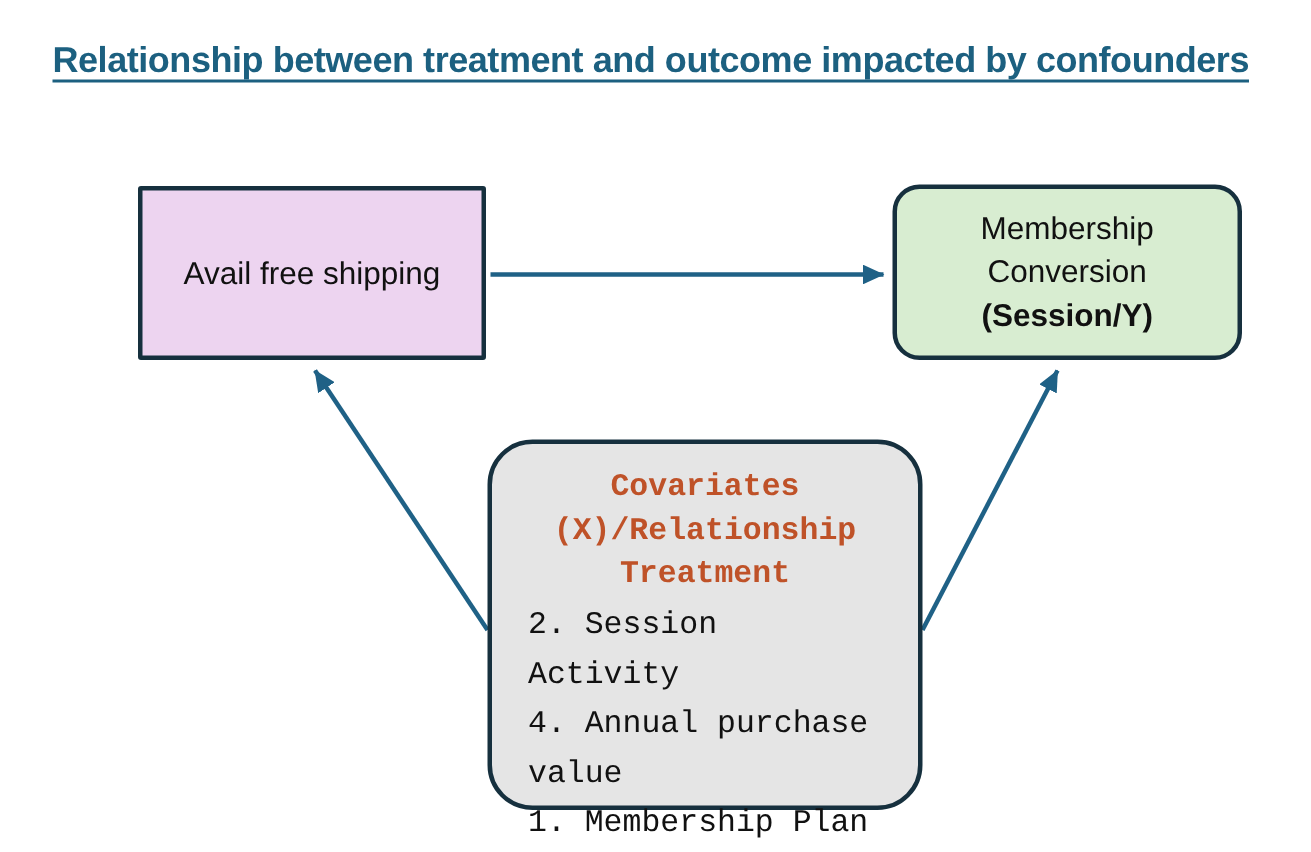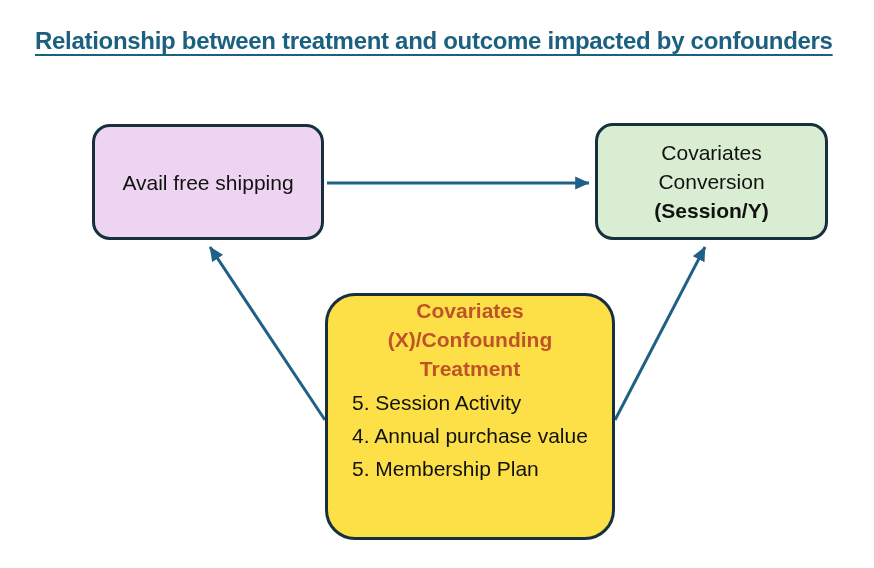--- a/index.html
+++ b/index.html
@@ -48,41 +48,43 @@
     color: #111111;
     font-size: 21px;
     line-height: 29px;
   }
   .node-treatment {
     left: 92px;
     top: 124px;
     width: 232px;
     height: 116px;
     background: #edd4f0;
-    border-radius: 18px;
+    border-radius: 2px;
   }
   .node-outcome {
     left: 595px;
     top: 123px;
     width: 233px;
     height: 117px;
     background: #d8edd1;
     border-radius: 18px;
   }
   .node-label { font-weight: normal; }
   .node-outcome .node-label { max-width: 160px; }
   .node-sublabel { font-weight: bold; }
   .node-confounders {
     left: 325px;
     top: 293px;
     width: 290px;
     height: 247px;
-    background: #fde047;
+    background: #e5e5e5;
     border-radius: 30px;
     justify-content: flex-start;
+    padding-top: 15px;
+    font-family: Liberation Mono, monospace;
   }
   .conf-heading {
     color: #bf5228;
     font-weight: bold;
     line-height: 29px;
     text-align: center;
   }
   .conf-list {
     width: 100%;
     box-sizing: border-box;
@@ -107,30 +109,30 @@
     <line x1="327" y1="183" x2="589" y2="183" stroke="#1f6186" stroke-width="3" marker-end="url(#arrowhead)"></line>
     <line x1="325" y1="420" x2="210" y2="247" stroke="#1f6186" stroke-width="3" marker-end="url(#arrowhead)"></line>
     <line x1="615" y1="420" x2="705" y2="247" stroke="#1f6186" stroke-width="3" marker-end="url(#arrowhead)"></line>
   </svg>
 
   <div class="node node-treatment">
     <div class="node-label">Avail free shipping</div>
   </div>
 
   <div class="node node-outcome">
-    <div class="node-label">Covariates Conversion</div>
+    <div class="node-label">Membership Conversion</div>
     <div class="node-sublabel">(Session/Y)</div>
   </div>
 
   <div class="node node-confounders">
     <div class="conf-heading">
       <div>Covariates</div>
-      <div>(X)/Confounding</div>
+      <div>(X)/Relationship</div>
       <div>Treatment</div>
     </div>
     <div class="conf-list">
-      <div>5. Session Activity</div>
+      <div>2. Session Activity</div>
       <div>4. Annual purchase value</div>
-      <div>5. Membership Plan</div>
+      <div>1. Membership Plan</div>
     </div>
   </div>
 
 </div>
 
 </body></html>

